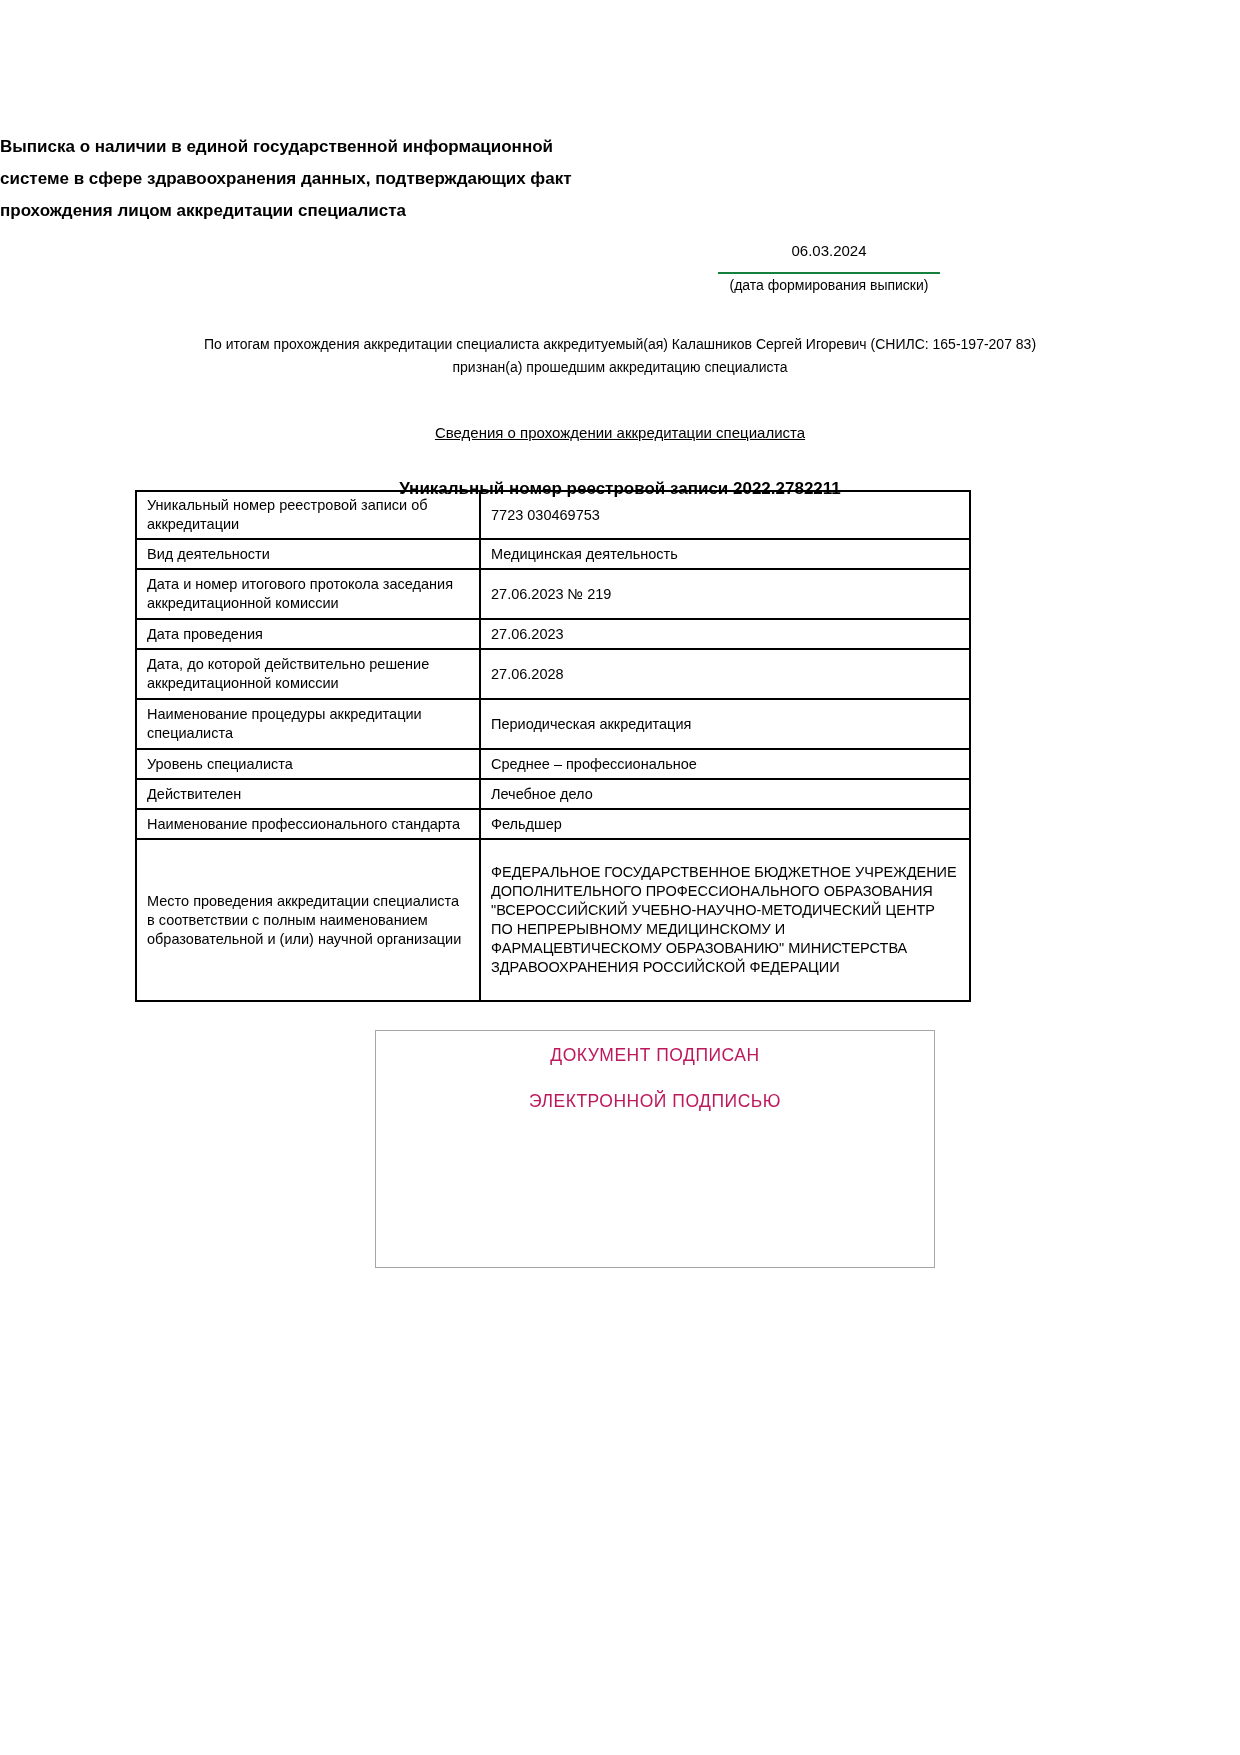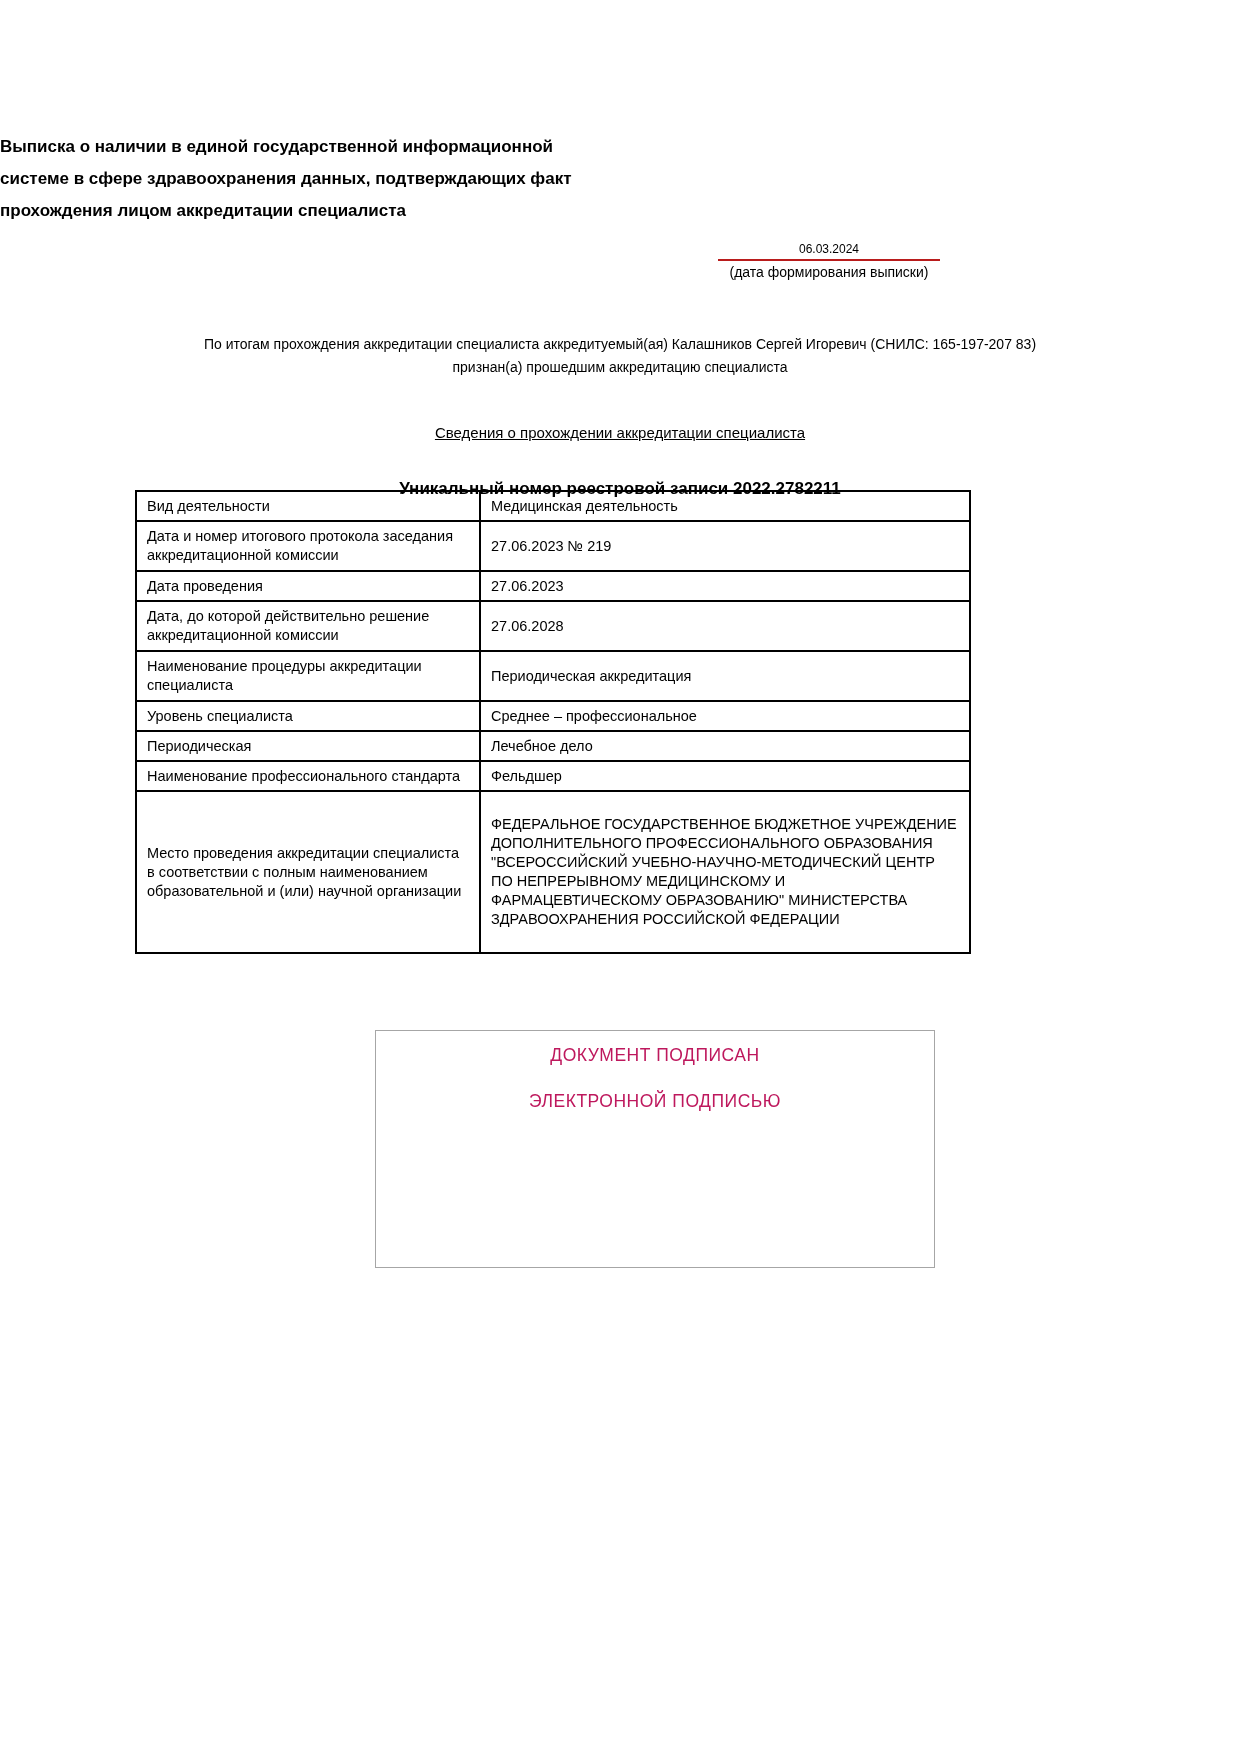--- a/index.html
+++ b/index.html
@@ -25,23 +25,23 @@
   }
 
   .date-block {
     position: absolute;
     top: 242px;
     left: 718px;
     width: 222px;
     text-align: center;
   }
   .date-value {
-    font-size: 12px;
-    padding-bottom: 3px;
-    border-bottom: 2px solid #b91c1c;
+    font-size: 15px;
+    padding-bottom: 13px;
+    border-bottom: 2px solid #15803d;
   }
   .date-caption {
     font-size: 14px;
     padding-top: 3px;
   }
 
   .intro {
     position: absolute;
     top: 333px;
     left: 0;
@@ -140,20 +140,24 @@
     <div>По итогам прохождения аккредитации специалиста аккредитуемый(ая) Калашников Сергей Игоревич (СНИЛС: 165-197-207 83)</div>
     <div>признан(а) прошедшим аккредитацию специалиста</div>
   </div>
 
   <div class="section-heading">Сведения о прохождении аккредитации специалиста</div>
 
   <div class="registry-heading">Уникальный номер реестровой записи 2022.2782211</div>
 
   <table class="acc-table">
     <tbody>
+      <tr class="r-med">
+        <td class="label">Уникальный номер реестровой записи об аккредитации</td>
+        <td class="value">7723 030469753</td>
+      </tr>
       <tr class="r-short">
         <td class="label">Вид деятельности</td>
         <td class="value">Медицинская деятельность</td>
       </tr>
       <tr class="r-tall">
         <td class="label">Дата и номер итогового протокола заседания аккредитационной комиссии</td>
         <td class="value">27.06.2023 № 219</td>
       </tr>
       <tr class="r-short">
         <td class="label">Дата проведения</td>
@@ -165,21 +169,21 @@
       </tr>
       <tr class="r-tall">
         <td class="label">Наименование процедуры аккредитации специалиста</td>
         <td class="value">Периодическая аккредитация</td>
       </tr>
       <tr class="r-short">
         <td class="label">Уровень специалиста</td>
         <td class="value">Среднее – профессиональное</td>
       </tr>
       <tr class="r-short">
-        <td class="label">Периодическая</td>
+        <td class="label">Действителен</td>
         <td class="value">Лечебное дело</td>
       </tr>
       <tr class="r-short">
         <td class="label">Наименование профессионального стандарта</td>
         <td class="value">Фельдшер</td>
       </tr>
       <tr class="r-xl">
         <td class="label">Место проведения аккредитации специалиста в соответствии с полным наименованием образовательной и (или) научной организации</td>
         <td class="value">ФЕДЕРАЛЬНОЕ ГОСУДАРСТВЕННОЕ БЮДЖЕТНОЕ УЧРЕЖДЕНИЕ ДОПОЛНИТЕЛЬНОГО ПРОФЕССИОНАЛЬНОГО ОБРАЗОВАНИЯ "ВСЕРОССИЙСКИЙ УЧЕБНО-НАУЧНО-МЕТОДИЧЕСКИЙ ЦЕНТР ПО НЕПРЕРЫВНОМУ МЕДИЦИНСКОМУ И ФАРМАЦЕВТИЧЕСКОМУ ОБРАЗОВАНИЮ" МИНИСТЕРСТВА ЗДРАВООХРАНЕНИЯ РОССИЙСКОЙ ФЕДЕРАЦИИ</td>
       </tr>

